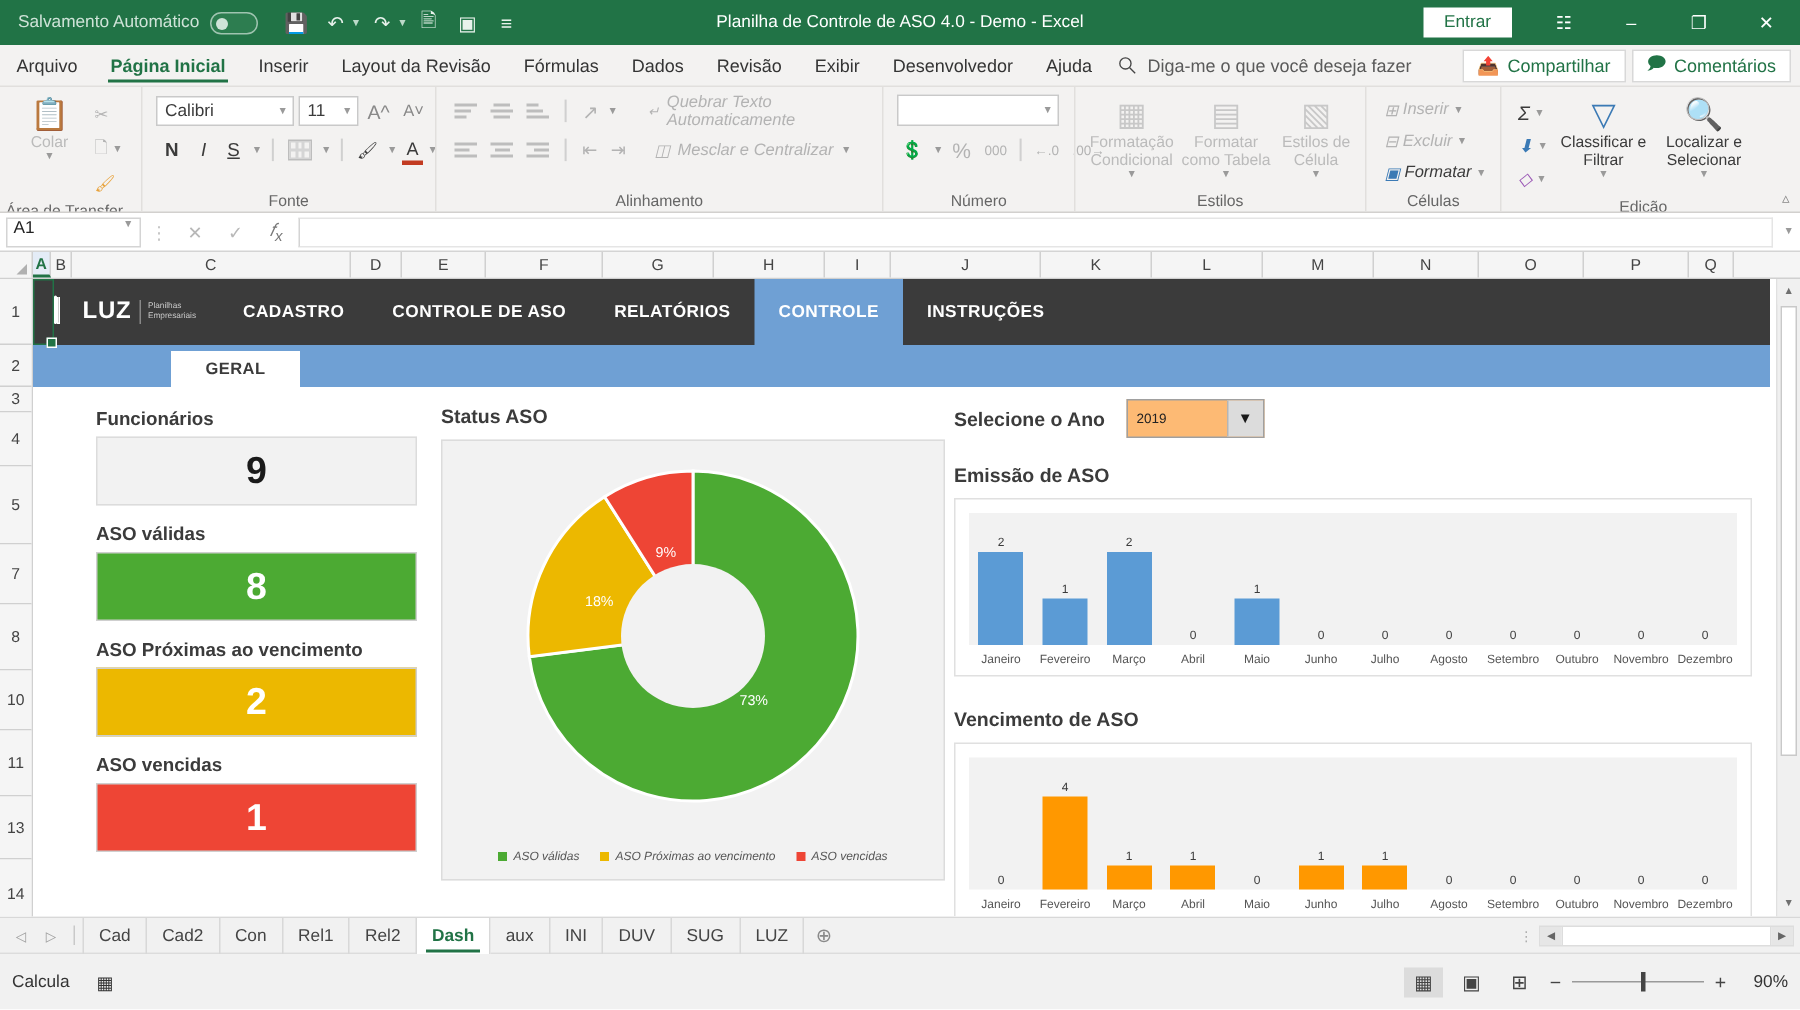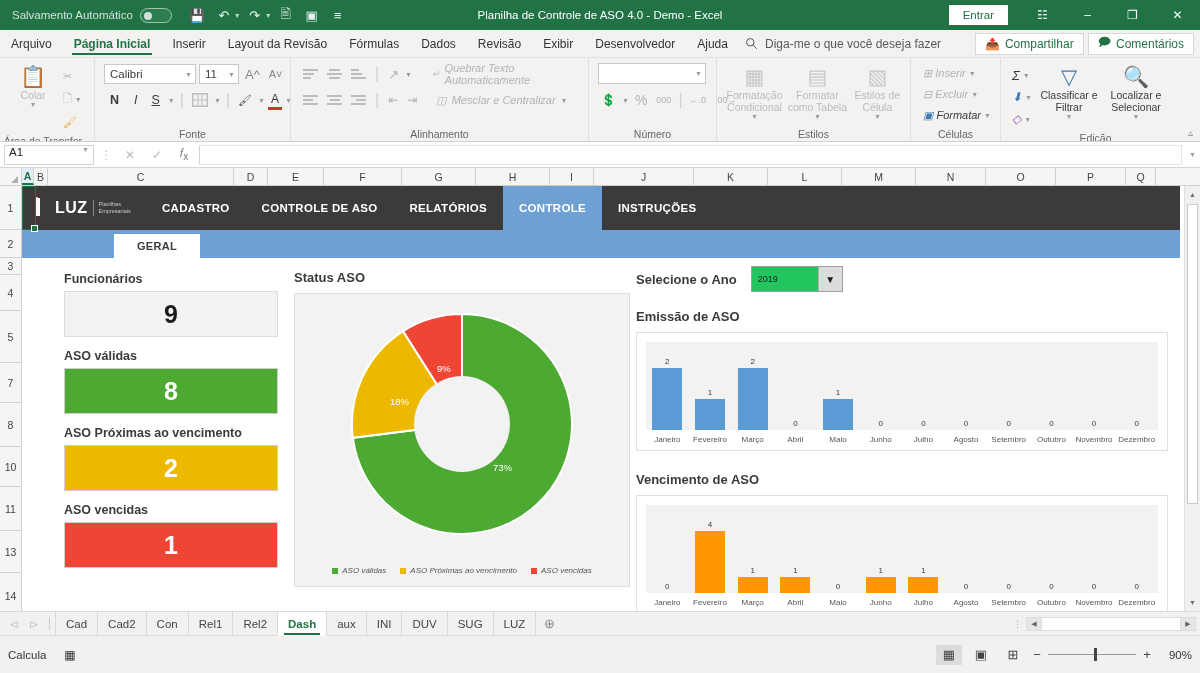--- a/index.html
+++ b/index.html
@@ -212,21 +212,21 @@
     position: absolute; bottom: 11px; left: 0; right: 0;
     display: flex; align-items: center; justify-content: center; gap: 14px;
   }
   .lg-item { display: flex; align-items: center; gap: 4px; font-size: 8px; color: #555; }
   .lg-sw { width: 6px; height: 6px; }
 
   .right-col { position: absolute; left: 614px; top: 8px; width: 532px; }
   .yearrow { display: flex; align-items: center; gap: 14px; margin-bottom: 17px; }
   .year-label { font-size: 13px; font-weight: bold; color: #3b3b3b; }
   .year-select {
-    width: 92px; height: 26px; border: 1px solid #a0a0a0; background: #22c55e;
+    width: 92px; height: 26px; border: 1px solid #a0a0a0; background: #fdba74;
     display: flex; align-items: center; font-size: 9px; color: #222; padding-left: 6px;
   }
   .year-arrow {
     margin-left: auto; width: 24px; height: 24px; background: #dcdcdc;
     border-left: 1px solid #b5b5b5; display: flex; align-items: center; justify-content: center;
     font-size: 10px; color: #1a1a1a;
   }
   .chart-card { background: #fff; border: 1px solid #e0e0e0; padding: 9px 9px 4px 9px; }
   .plot {
     background: #f2f2f2; height: 88px; display: flex; align-items: flex-end;
@@ -573,21 +573,21 @@
   </div>
 
   <div class="formulabar">
     <div class="namebox">
       <span>A1</span>
       <i class="caret">▼</i>
     </div>
     <span class="fb-sep">⋮</span>
     <span class="fb-ico">✕</span>
     <span class="fb-ico">✓</span>
-    <span class="fb-ico" style="color:#777">𝑓<sub>x</sub></span>
+    <span class="fb-ico" style="font-style:italic;color:#777">𝑓<sub>x</sub></span>
     <div class="fb-input"></div>
     <span class="caret" style="padding-left:4px">▼</span>
   </div>
 
   <div class="colheader">
     <div class="corner"></div>
     <div id="colh-host" style="display:flex">
         <div class="colh sel" style="width: 12px;">A</div>
         <div class="colh" style="width: 14px;">B</div>
         <div class="colh" style="width: 186px;">C</div>

